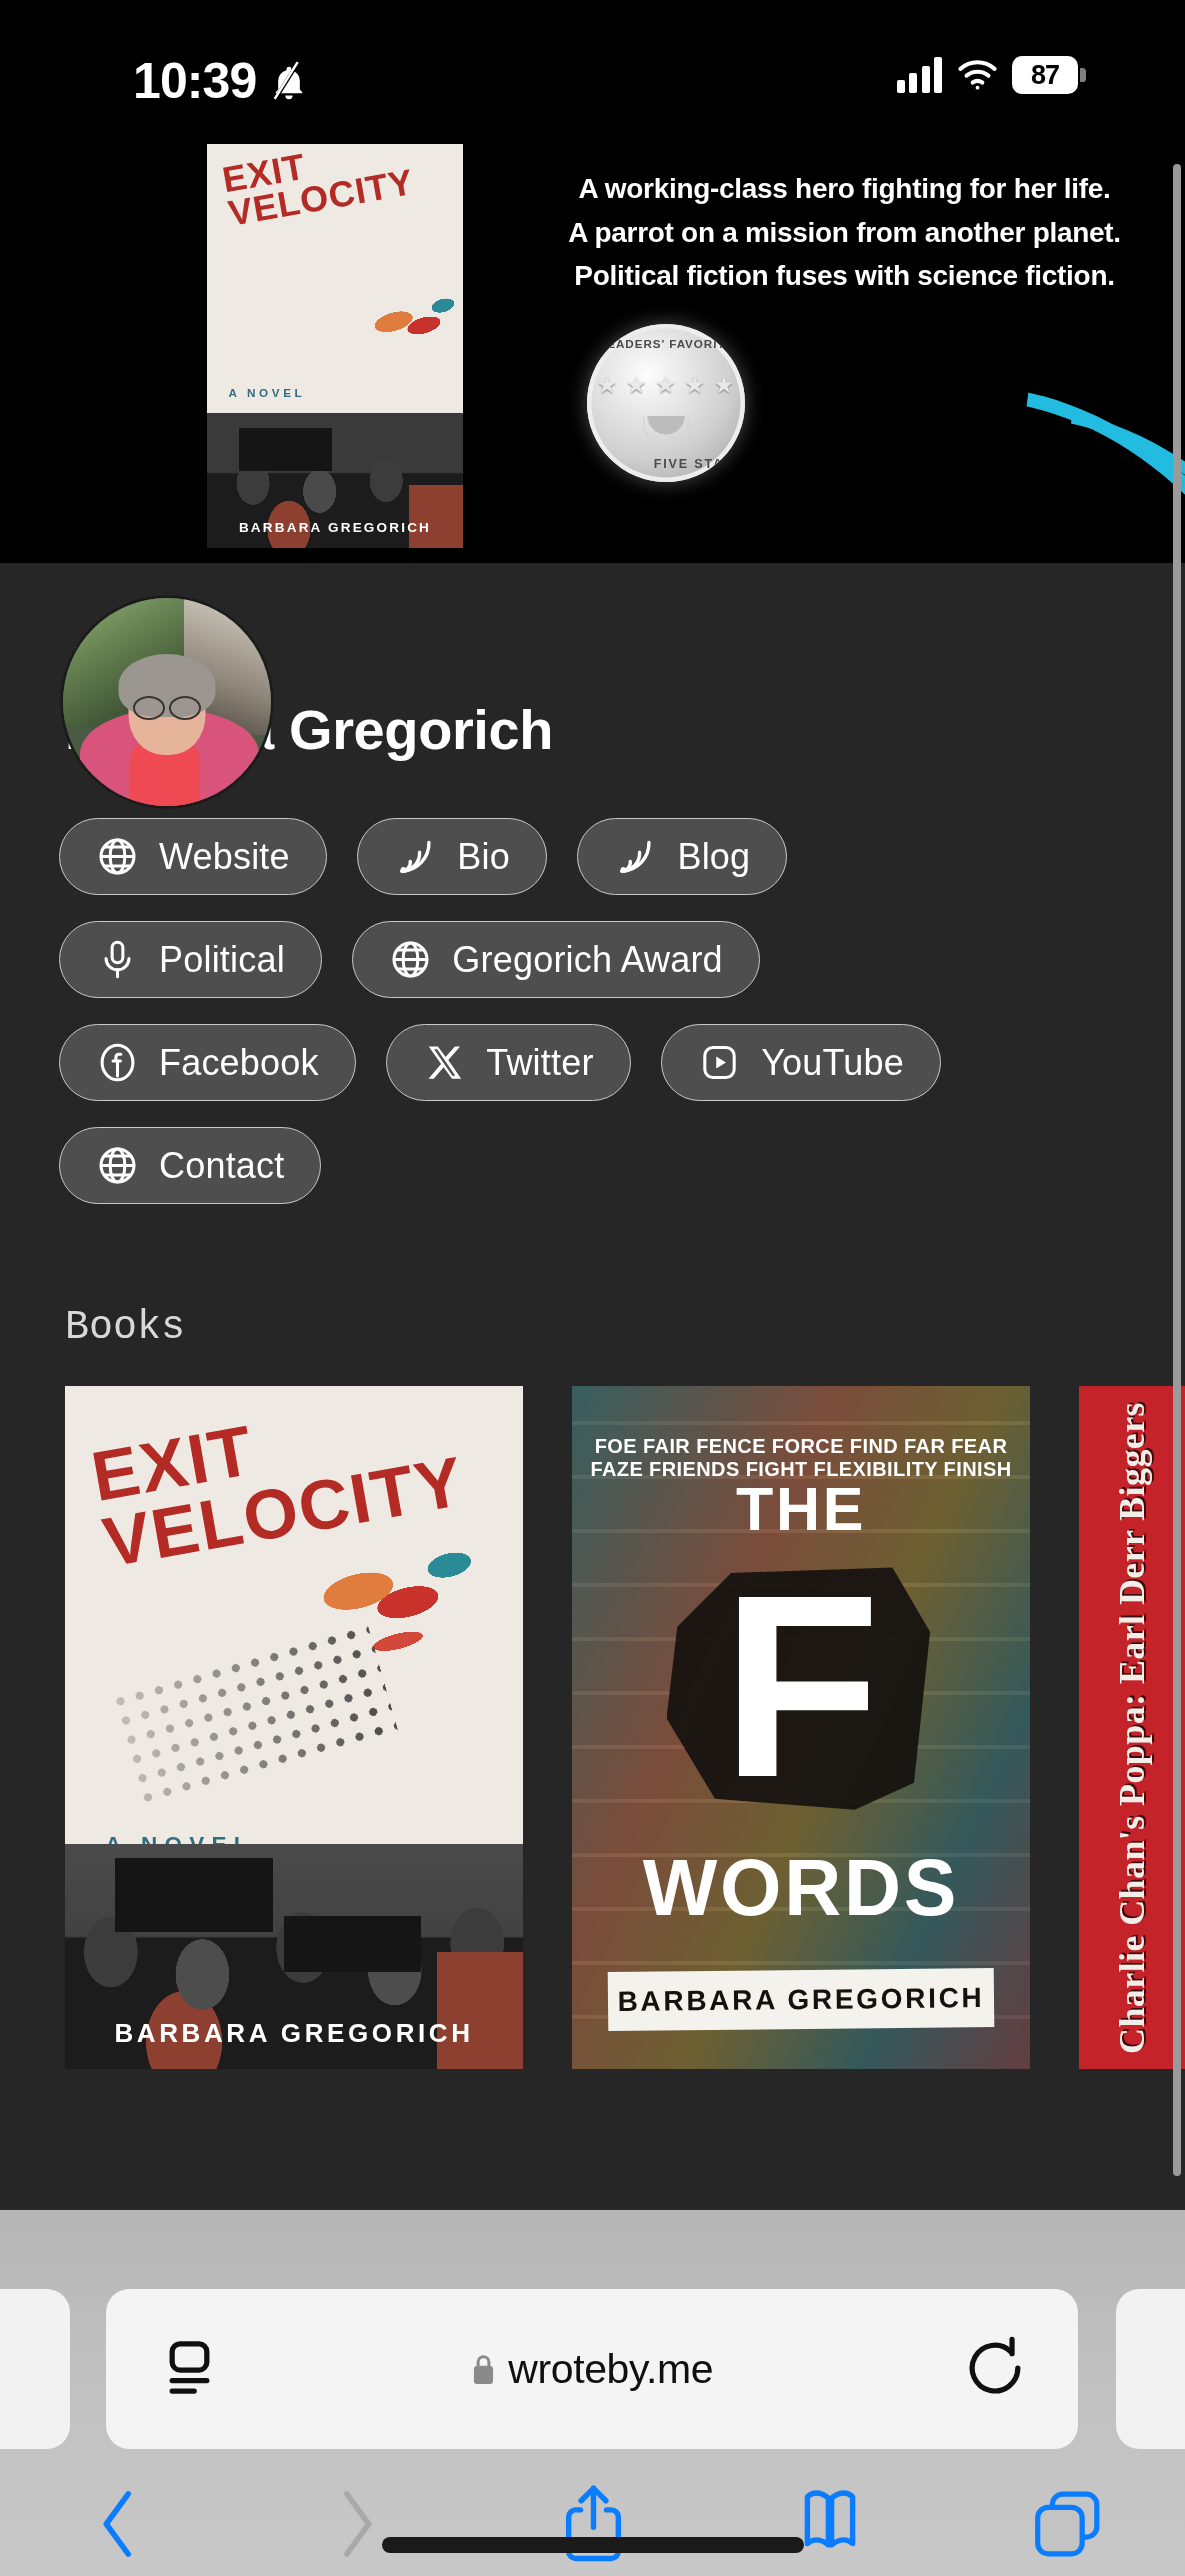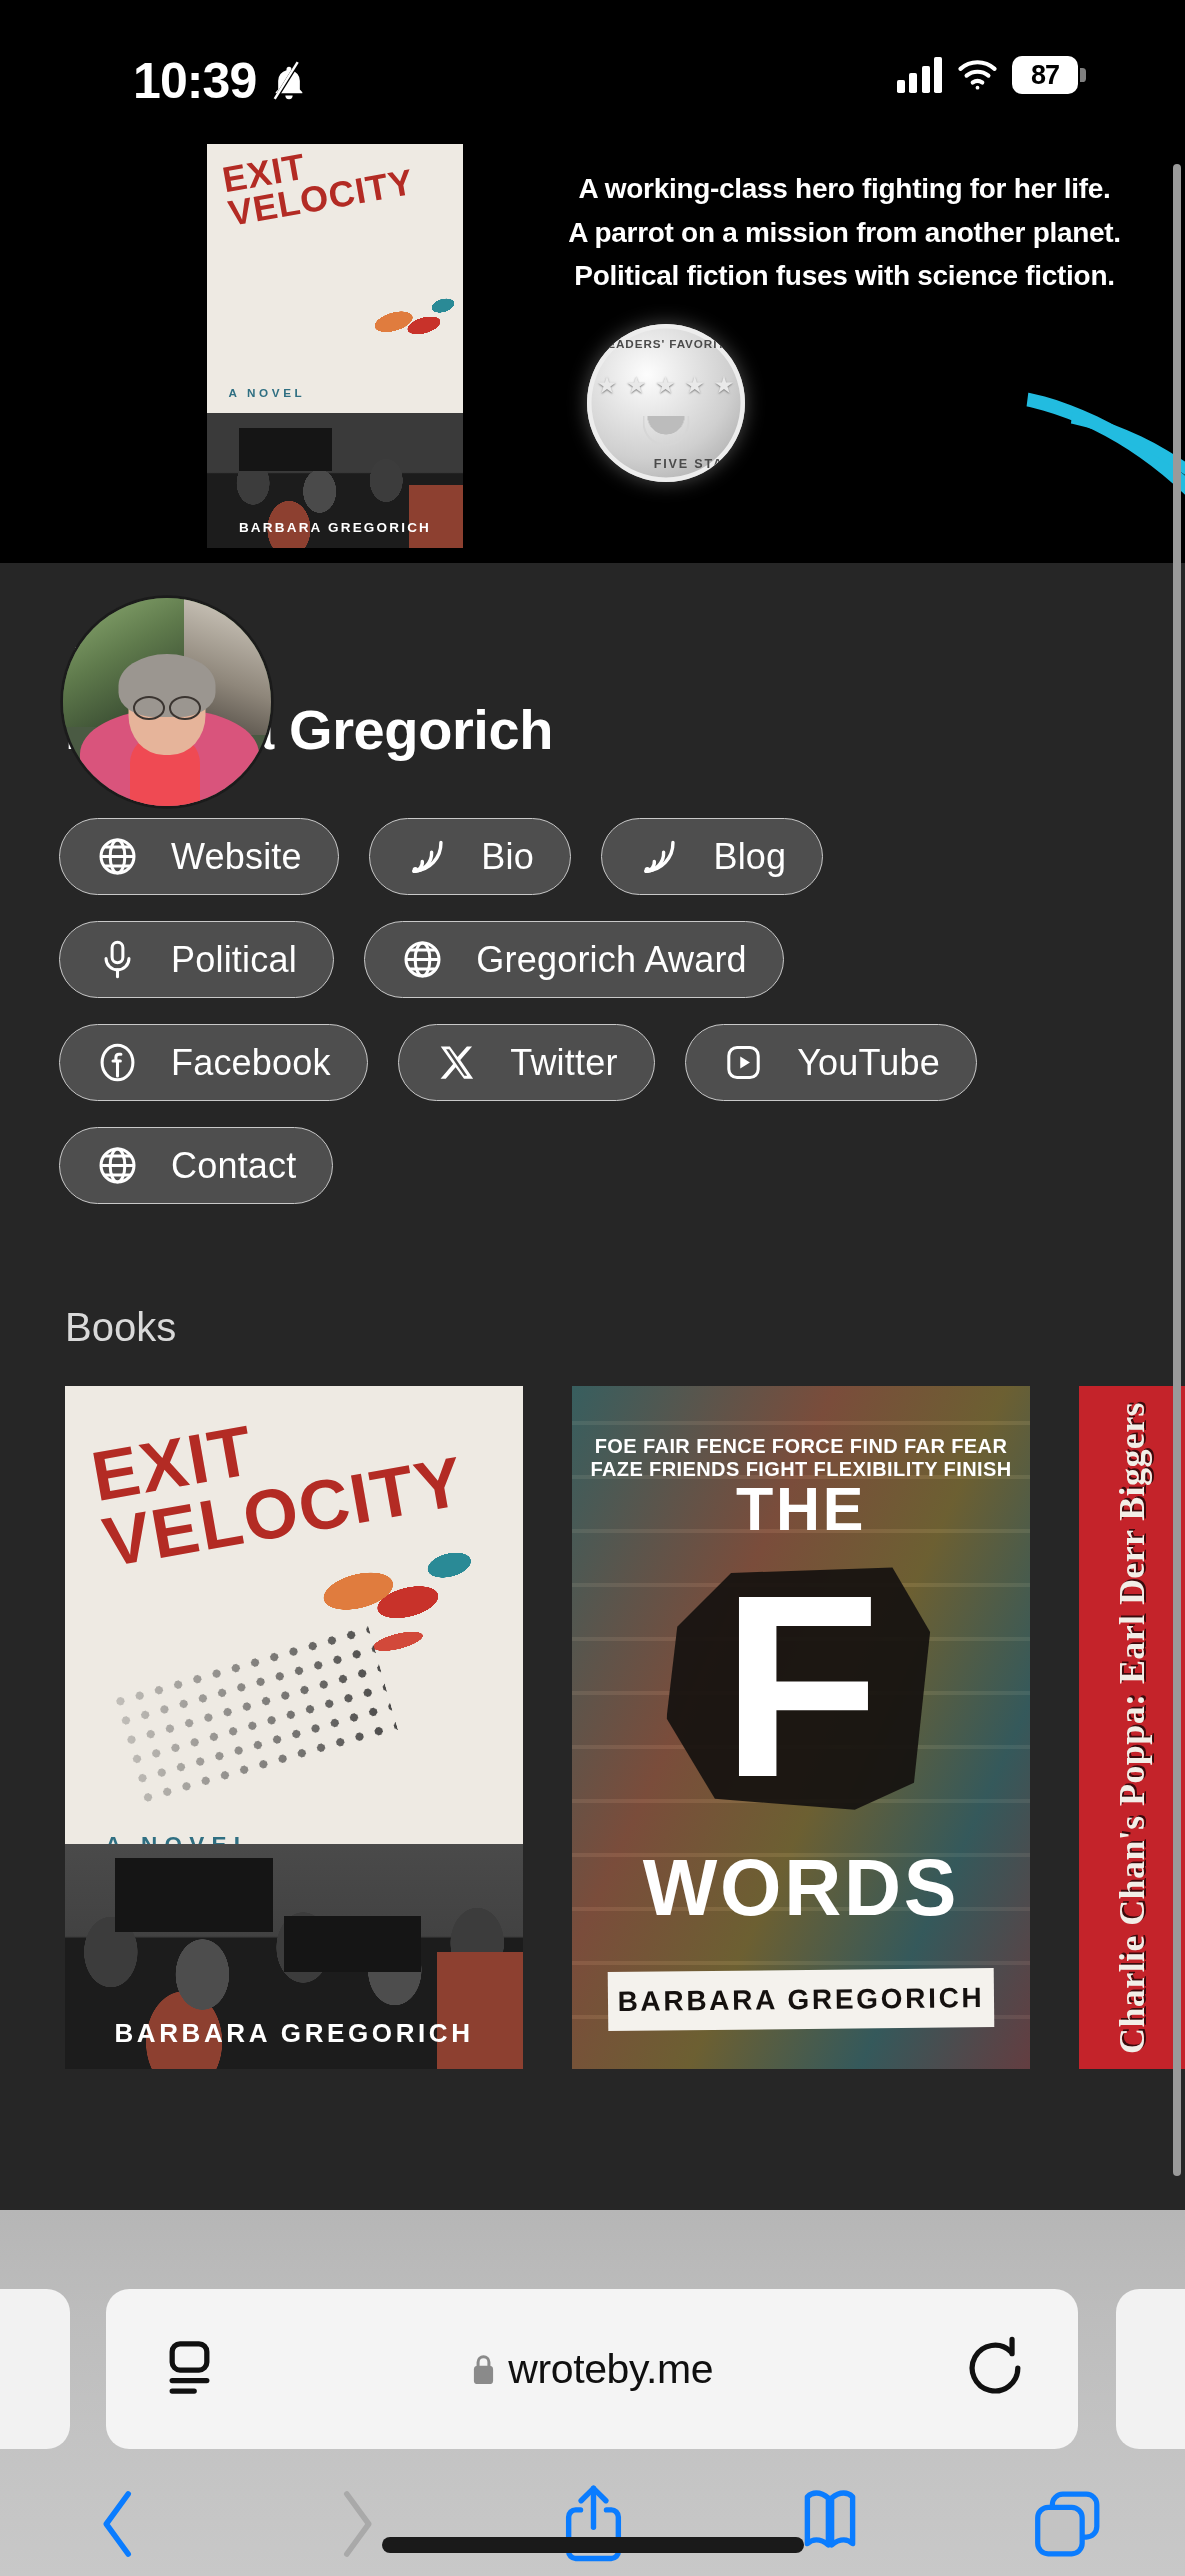--- a/index.html
+++ b/index.html
@@ -161,31 +161,31 @@
   #content { position:absolute; left:0; top:419px; width:1186px; }
   #role {
     margin:77px 0 0 65px; color:#d2d2d2; font-size:38px; font-weight:400; letter-spacing:0.2px;
   }
   #author-name {
     margin:14.4px 0 0 65px; color:#fff; font-size:56px; font-weight:700; letter-spacing:-0.4px;
   }
   #links { margin:56px 0 0 59px; width:1078px; }
   .link-row { display:flex; align-items:center; gap:30.5px; margin-bottom:26px; }
   .pill {
-    display:inline-flex; align-items:center; gap:32px;
+    display:inline-flex; align-items:center; gap:20px;
     height:77px; padding:0 36px;
     border:1.8px solid #c9c9c9; border-radius:40px;
     background:#4e4e4e; color:#fff;
     font-size:36px; font-weight:400; letter-spacing:0.2px;
     white-space:nowrap;
   }
   .pill .ic { width:43px; height:43px; flex:0 0 43px; display:block; }
   .pill .ic svg { width:43px; height:43px; display:block; }
 
-  #books-head { margin:101px 0 0 65px; color:#d9d9d9; font-size:40px; font-weight:400; }
+  #books-head { margin:101px 0 0 65px; color:#d9d9d9; font-size:40px; font-weight:400;font-family:Liberation Mono, monospace; }
 
   
   #shelf {
     position:relative; margin:36px 0 0 65px; width:1121px; height:683px;
     display:flex; gap:49px; overflow:hidden;
   }
   .cover { flex:0 0 auto; width:458px; height:683px; position:relative; overflow:hidden; }
 
   
   .c1 { background:#eeeae3; }

